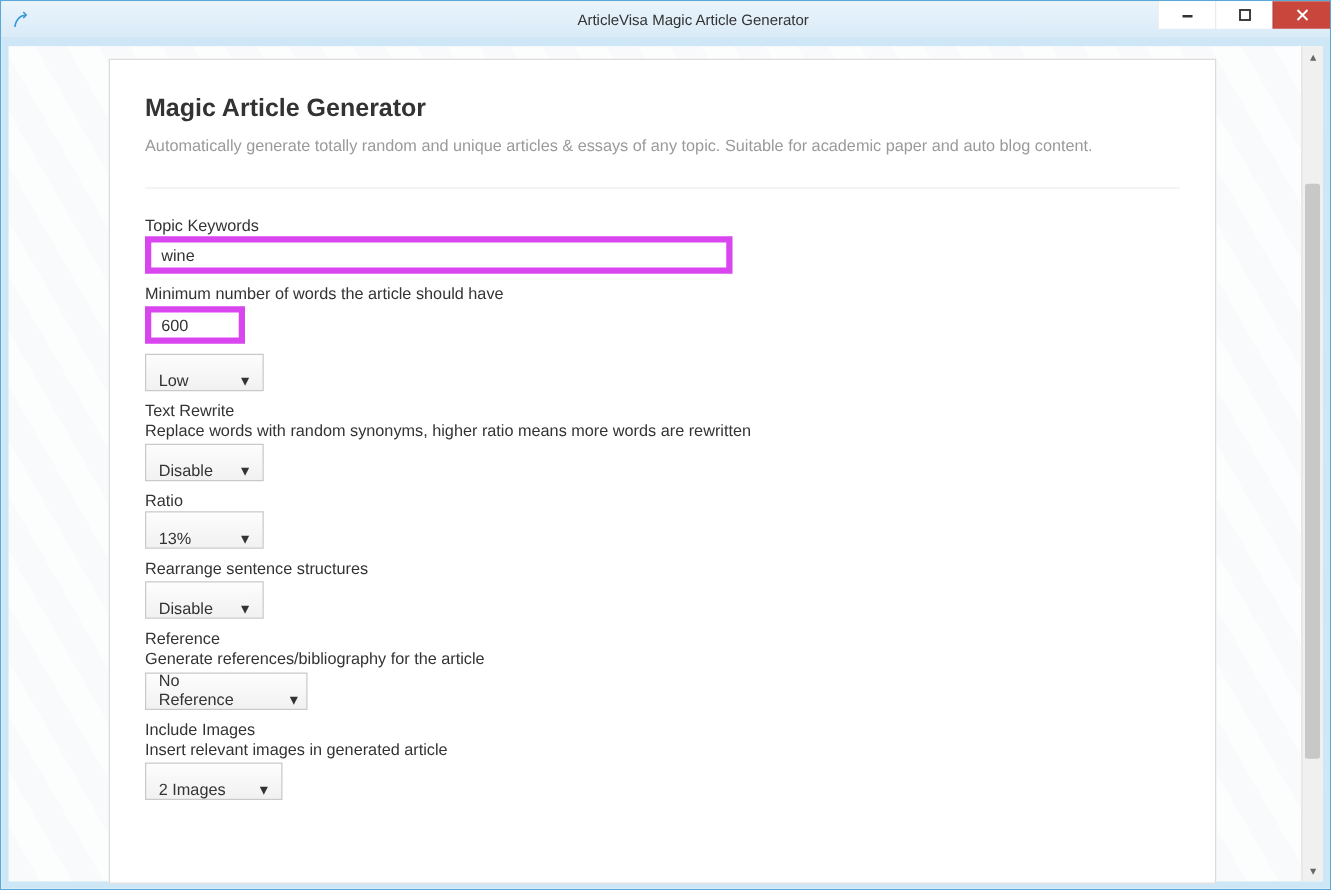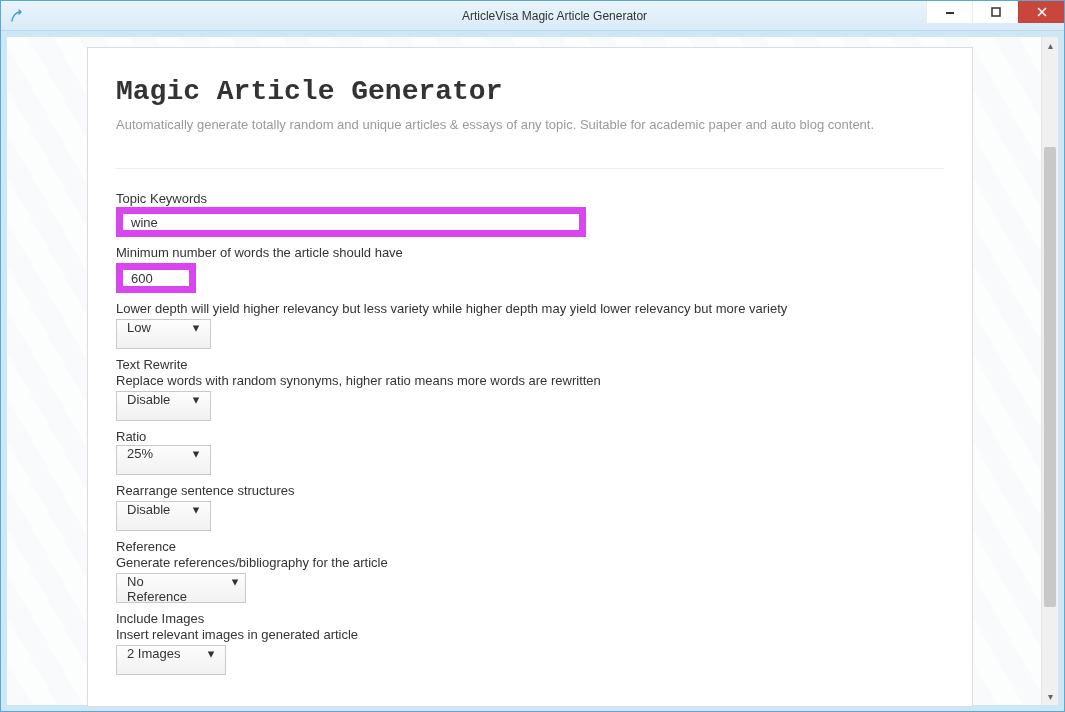--- a/index.html
+++ b/index.html
@@ -102,61 +102,60 @@
   }
   .panel {
     position: absolute;
     left: 80px; right: 85px; top: 10px; bottom: -2px;
     background: #fff;
     border: 1px solid #dcdcdc;
     padding: 28px 28px 20px 28px;
     overflow: hidden;
   }
   .panel h1 {
-    font-size: 28px;
+    font-size: 20px;
     font-weight: 600;
     color: #333;
     margin-bottom: 10px;
-    font-family: Liberation Mono, monospace;
   }
   .subtitle {
     color: #9a9a9a;
     font-size: 13px;
-    margin-bottom: 36px;
+    margin-bottom: 26px;
   }
   .hr {
     height: 1px;
     background: #eee;
     margin-bottom: 22px;
   }
   .field { margin-bottom: 8px; }
   .label {
     color: #333;
     font-size: 13px;
     margin-bottom: 1px;
   }
   .hint {
     color: #333;
     font-size: 13px;
     margin-bottom: 3px;
   }
   .text-input {
     height: 30px;
-    border: 7px solid #d946ef;
+    border: 5px solid #d946ef;
     padding: 0 8px;
     font-size: 13px;
     color: #333;
     background: #fff;
     font-family: inherit;
   }
   .text-input.wide { width: 470px; }
   .text-input.narrow { width: 80px; }
   .combo {
     display: inline-flex;
-    align-items: flex-start;
+    align-items: flex-end;
     height: 30px;
     border: 1px solid #c9c9c9;
     background: linear-gradient(#fdfdfd, #f1f1f1);
     padding: 0 6px 0 10px;
     font-size: 13px;
     color: #333;
     cursor: default;
   }
   .combo.sm { width: 95px; }
   .combo.md { width: 130px; gap: 44px; }
@@ -210,40 +209,39 @@
         <div class="label">Topic Keywords</div>
         <input class="text-input wide" type="text" value="wine" style="">
       </div>
 
       <div class="field">
         <div class="hint">Minimum number of words the article should have</div>
         <input class="text-input narrow" type="text" value="600" style="">
       </div>
 
       <div class="field">
-        <div class="hint">Lower depth will yield higher relevancy but less variety while higher depth may yield lower relevancy but more variety</div>
         <div class="combo sm">
           <span class="combo-text">Low</span>
           <span class="combo-arrow">▾</span>
         </div>
       </div>
 
       <div class="field">
         <div class="label">Text Rewrite</div>
         <div class="hint">Replace words with random synonyms, higher ratio means more words are rewritten</div>
         <div class="combo sm">
           <span class="combo-text">Disable</span>
           <span class="combo-arrow">▾</span>
         </div>
       </div>
 
       <div class="field">
         <div class="label">Ratio</div>
         <div class="combo sm">
-          <span class="combo-text">25%</span>
+          <span class="combo-text">13%</span>
           <span class="combo-arrow">▾</span>
         </div>
       </div>
 
       <div class="field">
         <div class="hint">Rearrange sentence structures</div>
         <div class="combo sm">
           <span class="combo-text">Disable</span>
           <span class="combo-arrow">▾</span>
         </div>

